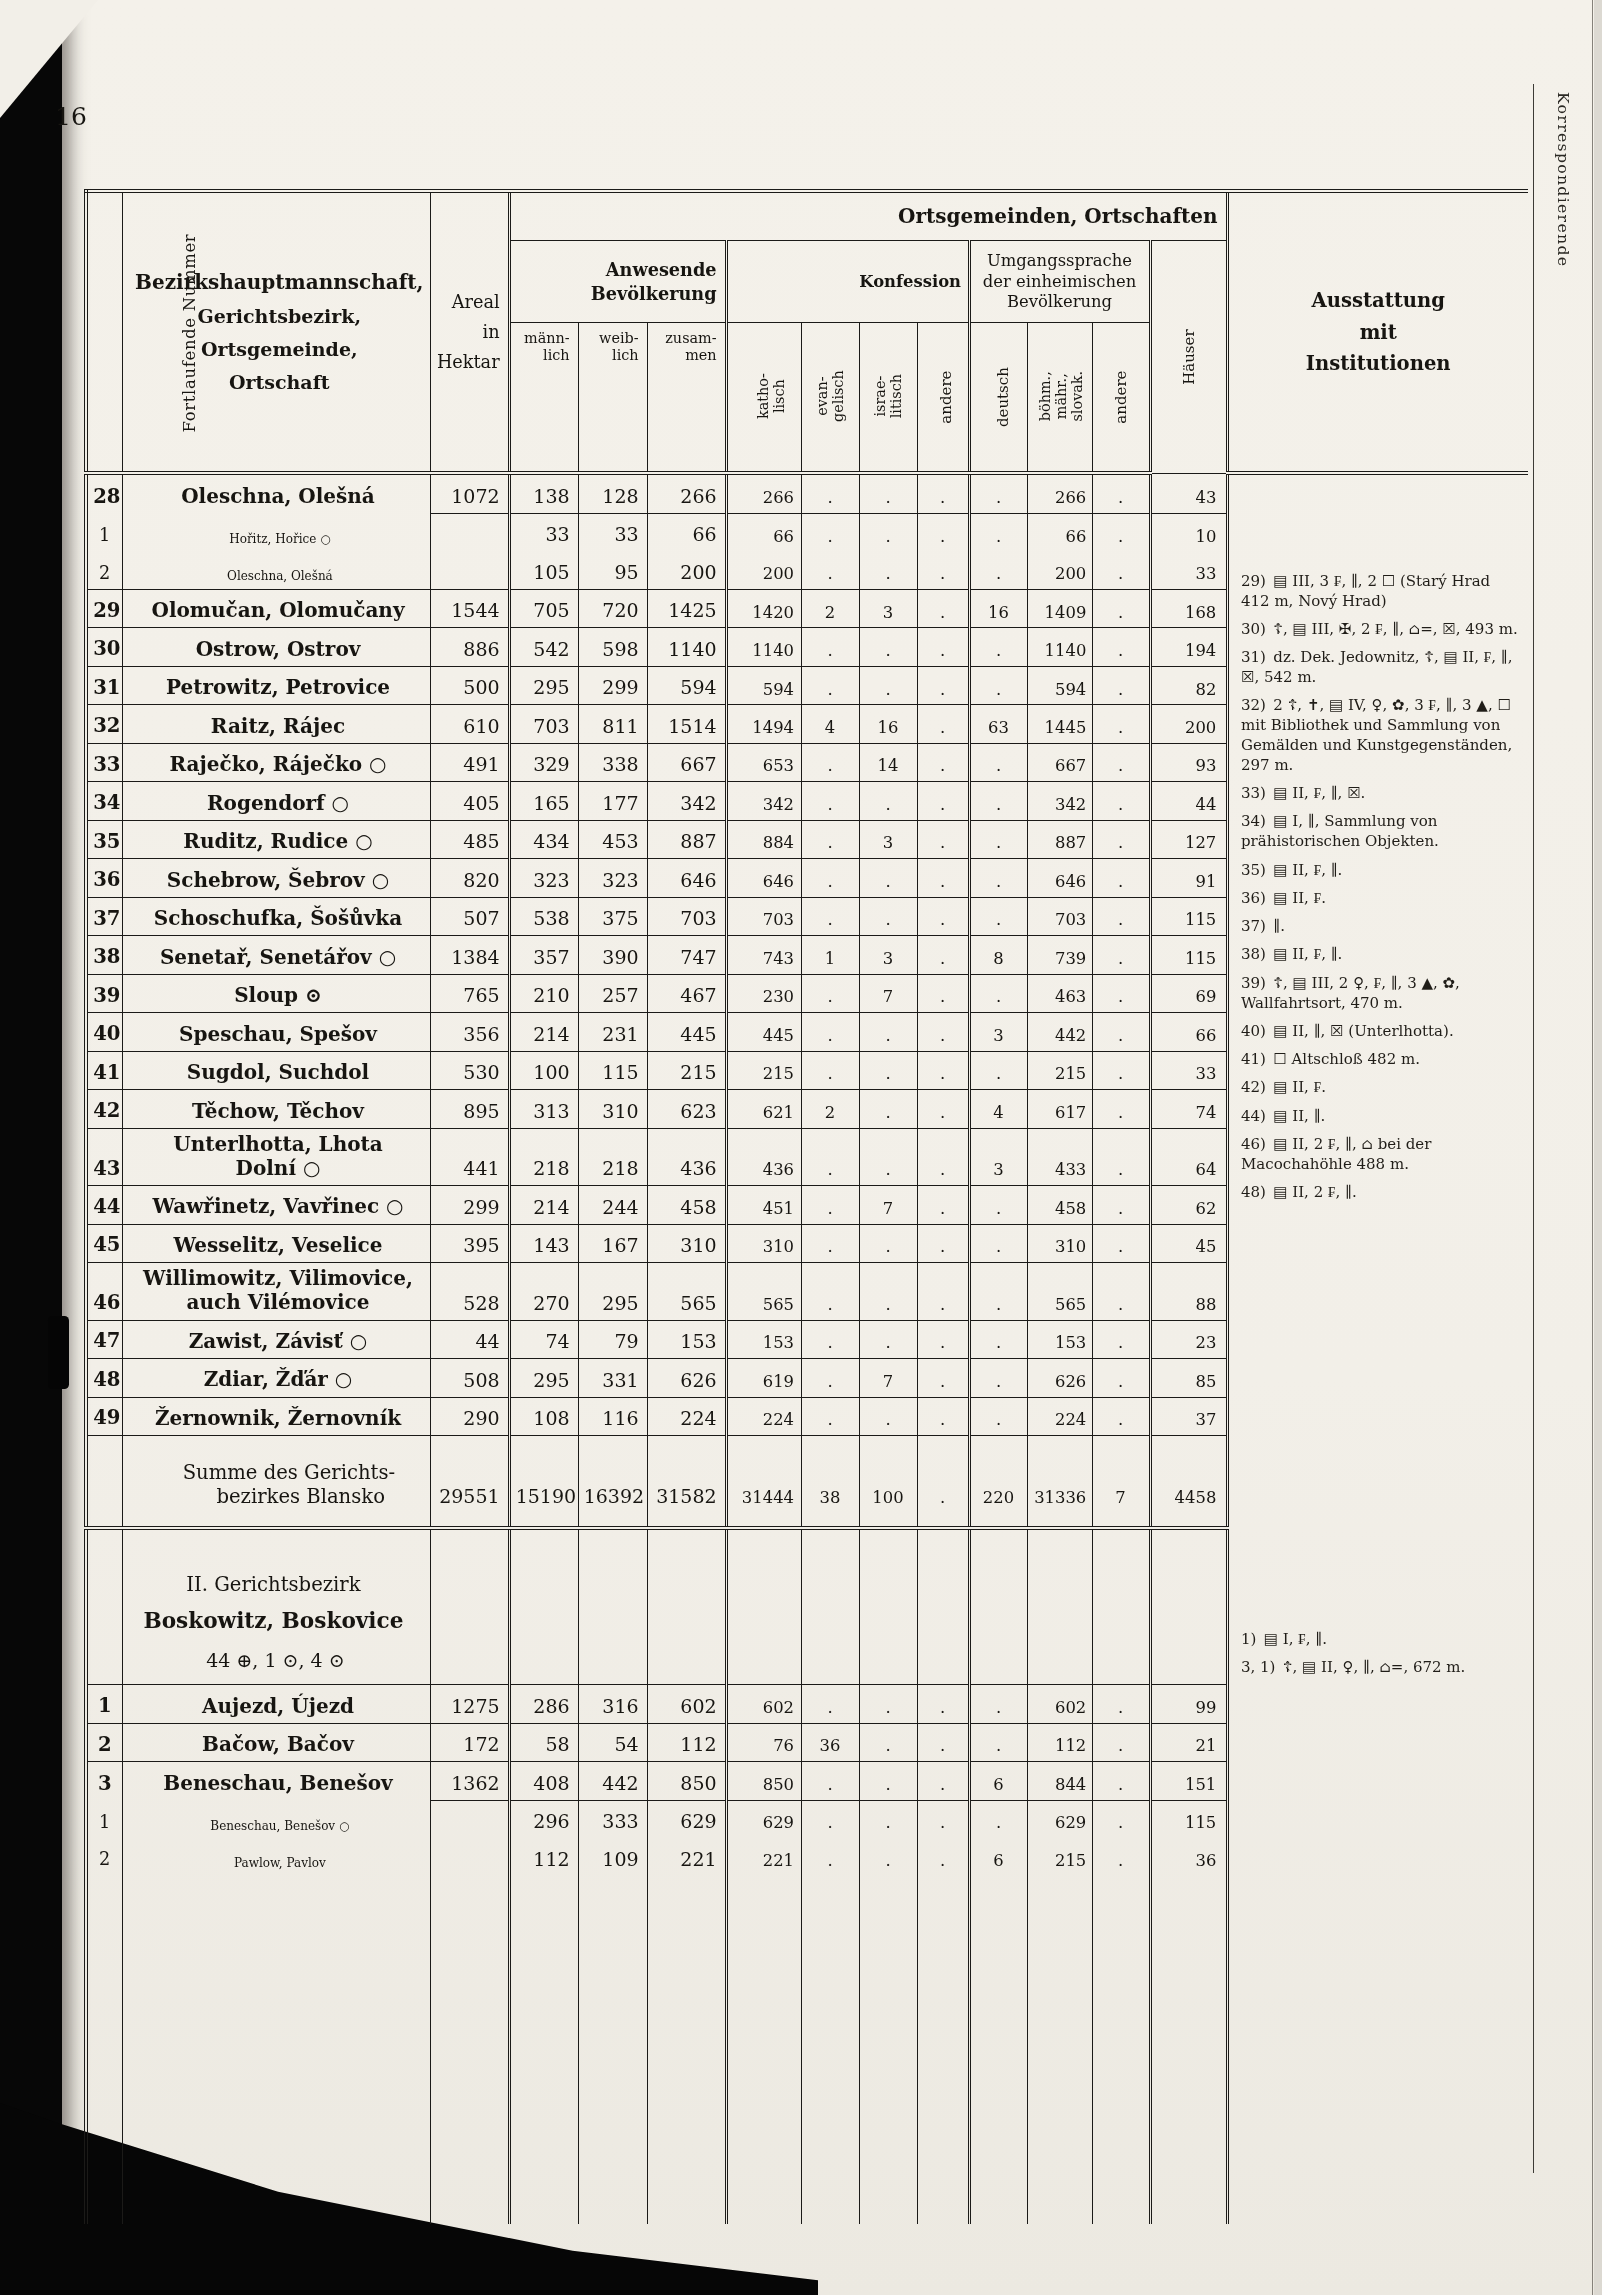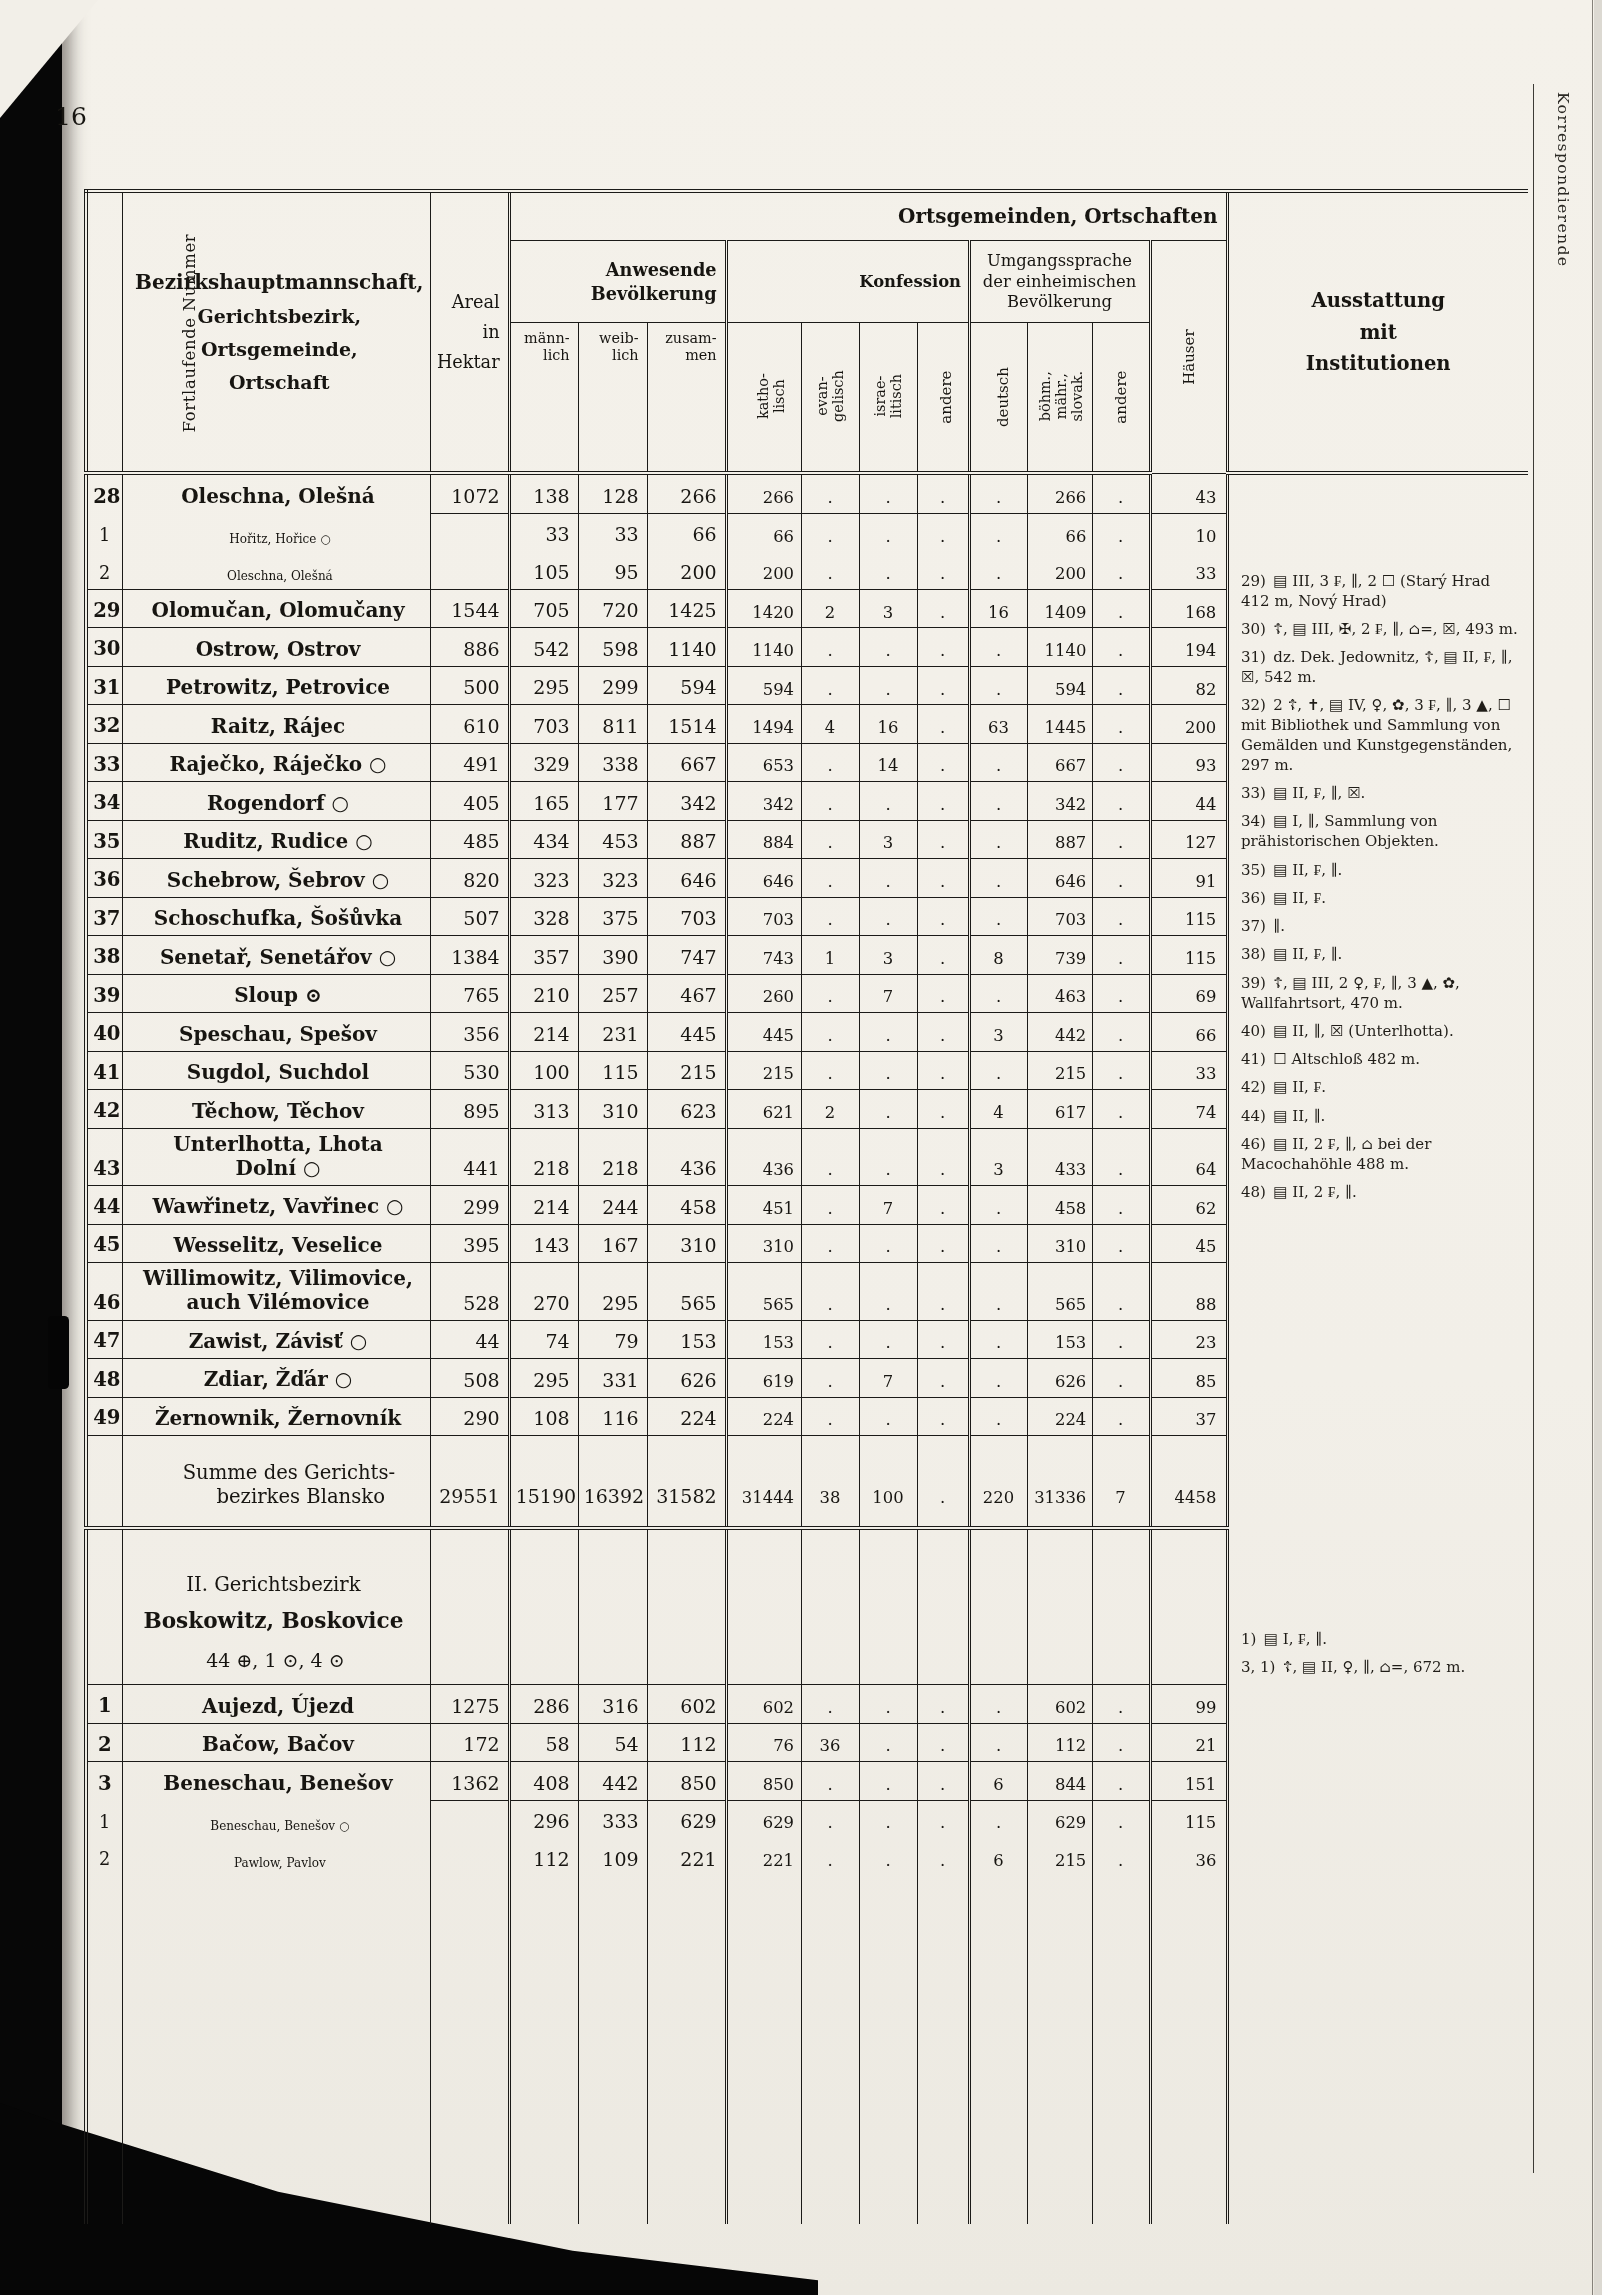--- a/index.html
+++ b/index.html
@@ -389,21 +389,21 @@
             <td class="c-sand">.</td>
             <td class="c-haus">91</td>
             <td class="c-notes"></td>
           </tr>
           <tr class="t-g bt">
             <td class="c-num">37</td>
             <td class="c-name">
               <div>Schoschufka, Šošůvka</div>
             </td>
             <td class="c-areal">507</td>
-            <td class="c-m">328</td>
+            <td class="c-m">538</td>
             <td class="c-w">375</td>
             <td class="c-z">703</td>
             <td class="c-kath">703</td>
             <td class="c-ev">.</td>
             <td class="c-isr">.</td>
             <td class="c-kand">.</td>
             <td class="c-de">.</td>
             <td class="c-boehm">703</td>
             <td class="c-sand">.</td>
             <td class="c-haus">115</td>
@@ -430,21 +430,21 @@
           </tr>
           <tr class="t-g bt">
             <td class="c-num">39</td>
             <td class="c-name">
               <div>Sloup ⊙</div>
             </td>
             <td class="c-areal">765</td>
             <td class="c-m">210</td>
             <td class="c-w">257</td>
             <td class="c-z">467</td>
-            <td class="c-kath">260</td>
+            <td class="c-kath">230</td>
             <td class="c-ev">.</td>
             <td class="c-isr">7</td>
             <td class="c-kand">.</td>
             <td class="c-de">.</td>
             <td class="c-boehm">463</td>
             <td class="c-sand">.</td>
             <td class="c-haus">69</td>
             <td class="c-notes"></td>
           </tr>
           <tr class="t-g bt">

